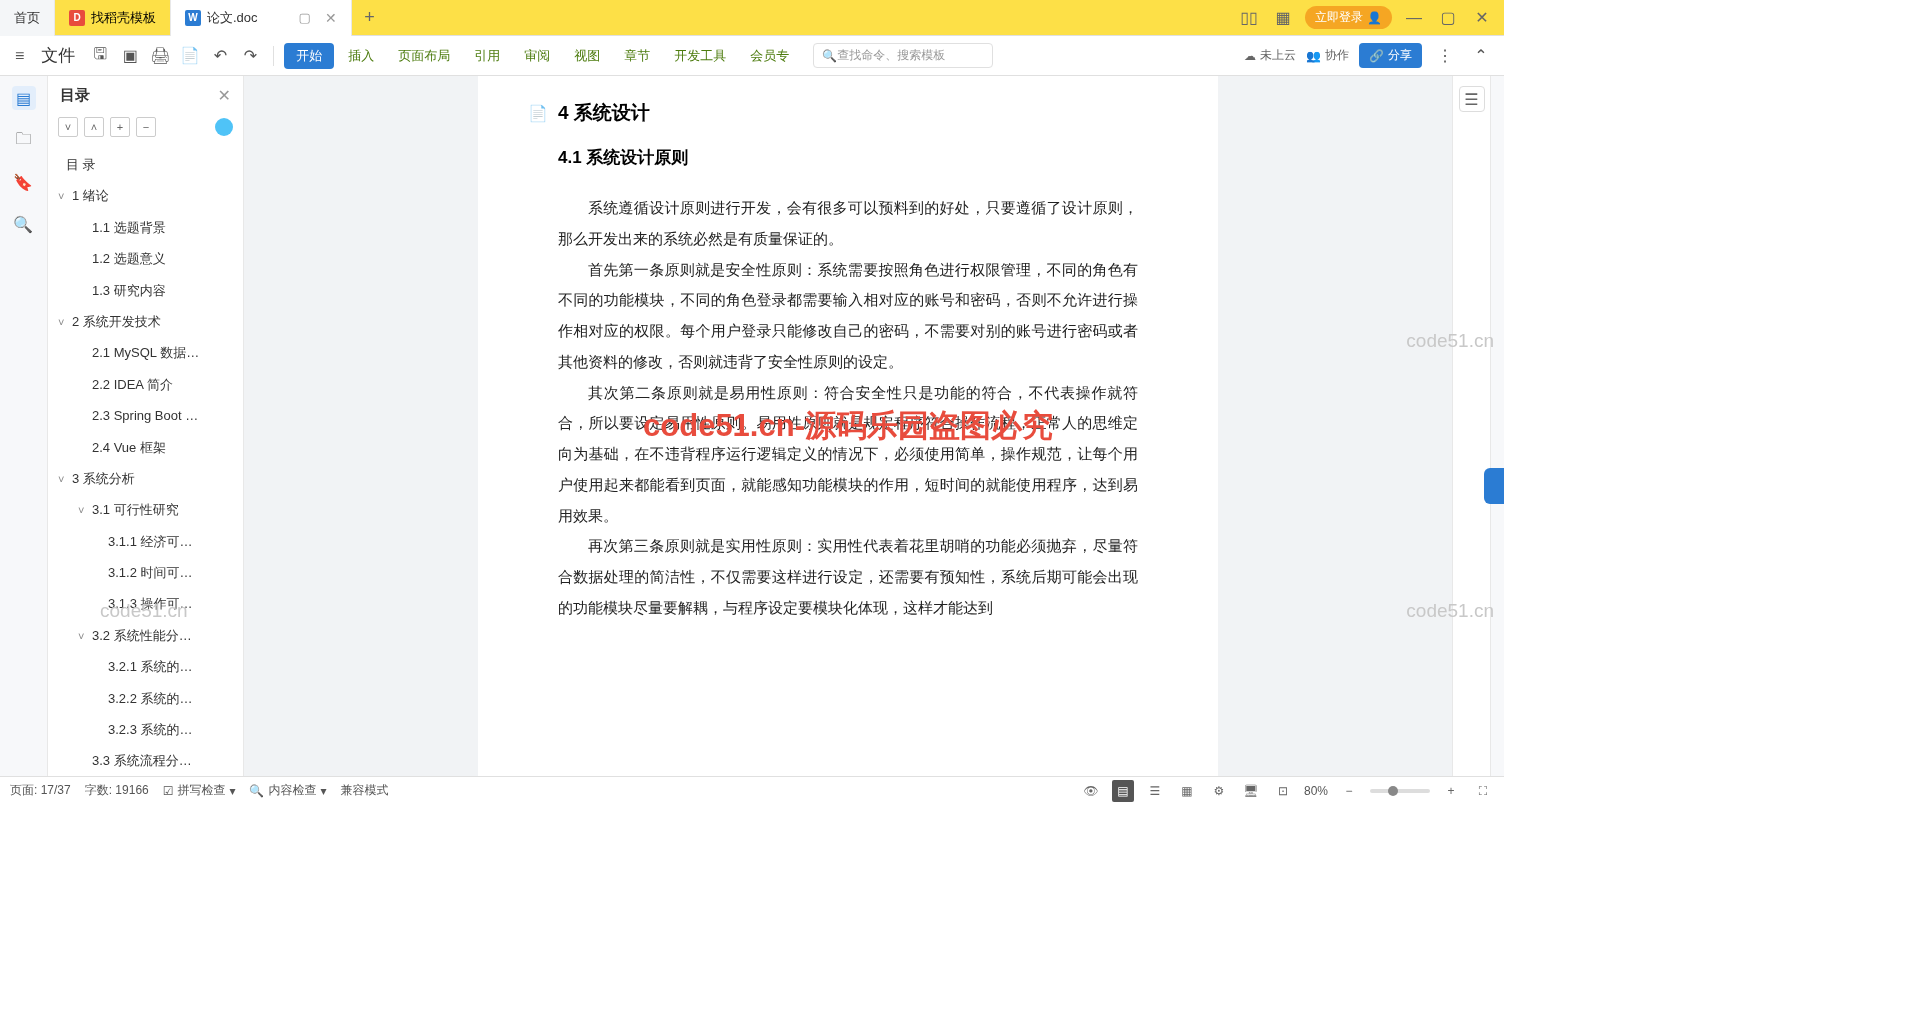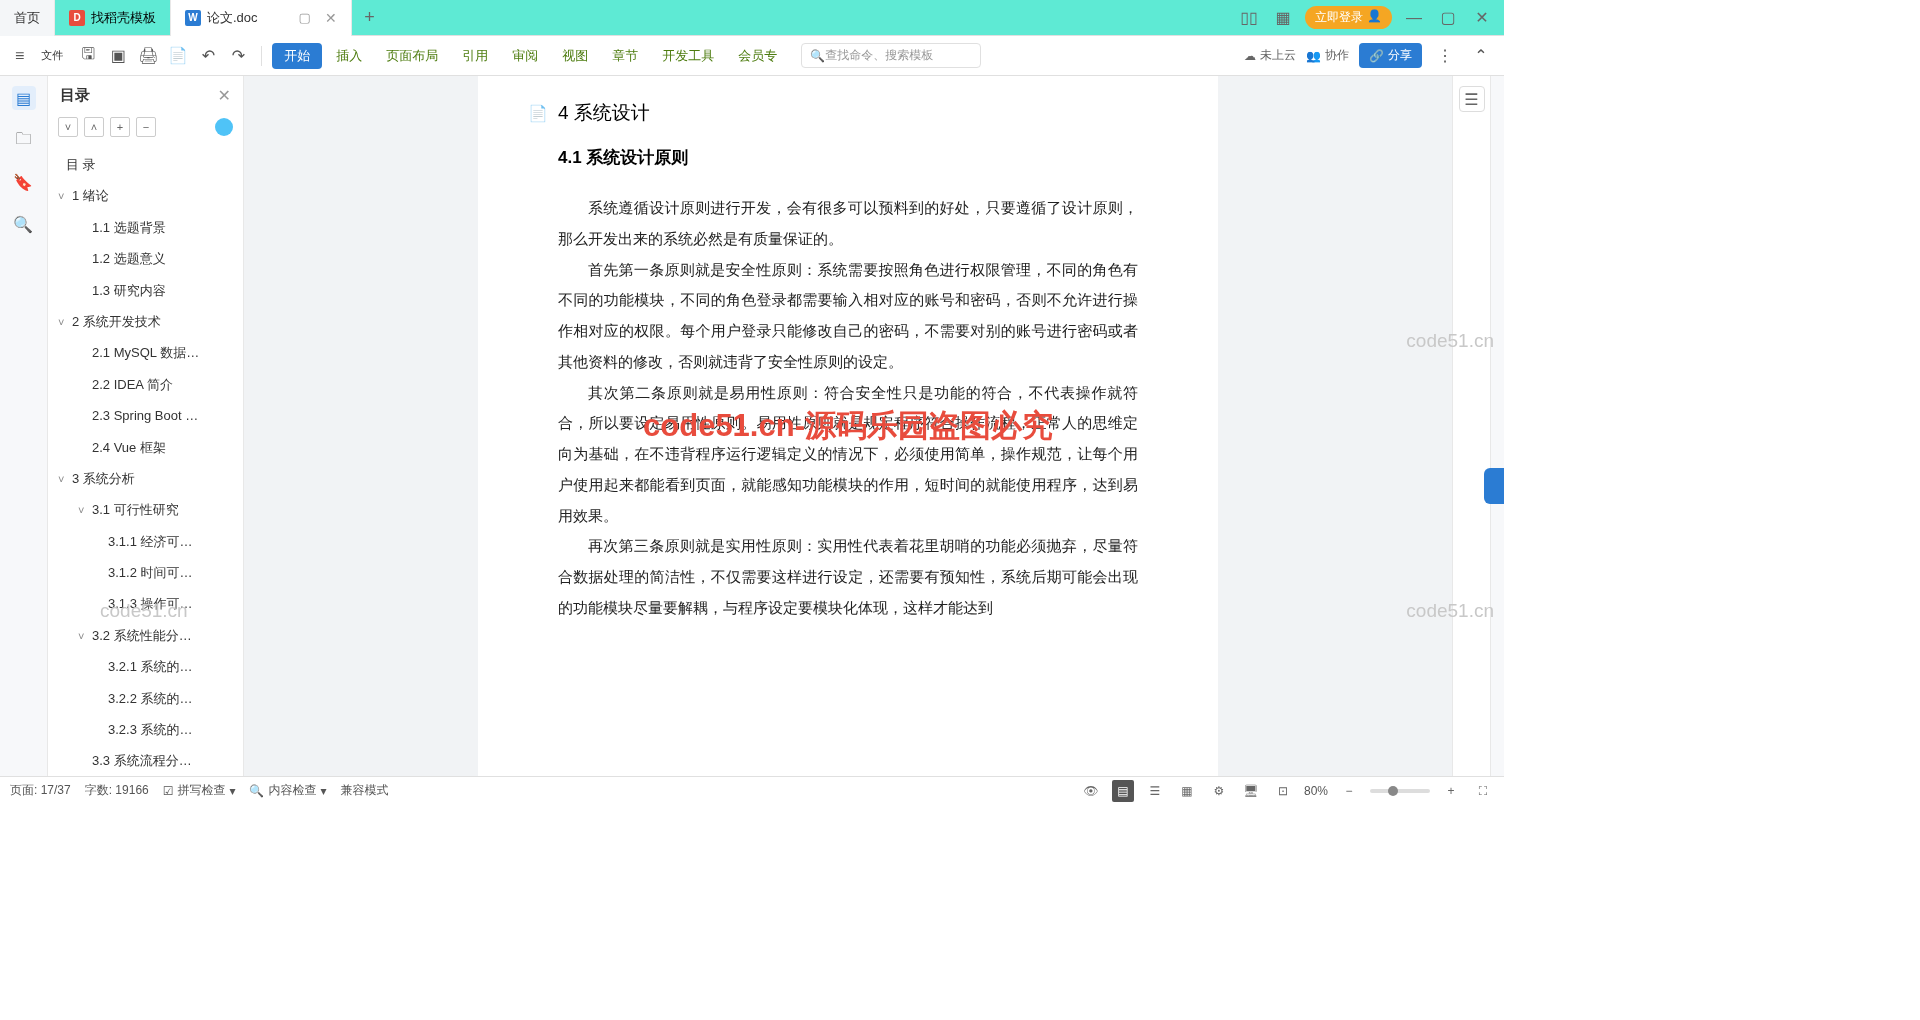--- a/index.html
+++ b/index.html
@@ -1,30 +1,30 @@
 <!DOCTYPE html>
 <html><head>
 <meta charset="utf-8">
 <style>
 *{margin:0;padding:0;box-sizing:border-box;font-family:"Microsoft YaHei",Arial,sans-serif}
 body{background:#fff;width:1504px;height:804px;overflow:hidden;position:relative}
-.titlebar{height:36px;display:flex;align-items:center;background:#5eead4;border-bottom:1px solid #e0e0e0}
+.titlebar{height:36px;display:flex;align-items:center;background:#fde047;border-bottom:1px solid #e0e0e0}
 .tab{height:36px;display:flex;align-items:center;padding:0 14px;gap:6px;font-size:13px;cursor:pointer;border-right:1px solid #e8e8e8}
 .tab.home{background:#f4f6f8;color:#333}
 .tab.active{background:#fff;color:#333}
 .tab.blue .doc-icon{background:#2b7cd3;color:#fff;width:16px;height:16px;border-radius:2px;display:flex;align-items:center;justify-content:center;font-size:10px;font-weight:bold}
 .tab .red-icon{background:#e84c3d;color:#fff;width:16px;height:16px;border-radius:2px;display:flex;align-items:center;justify-content:center;font-size:10px;font-weight:bold}
 .tab .close{margin-left:8px;color:#999;font-size:14px}
 .newtab{width:36px;height:36px;display:flex;align-items:center;justify-content:center;color:#666;font-size:18px;cursor:pointer}
 .titlebar-right{margin-left:auto;display:flex;align-items:center;gap:10px;padding-right:10px}
-.login-btn{background:#f5a623;color:#fff;border-radius:14px;padding:3px 10px;font-size:12px;display:flex;align-items:flex-start;gap:4px}
+.login-btn{background:#f5a623;color:#fff;border-radius:14px;padding:3px 10px;font-size:12px;display:flex;align-items:center;gap:4px}
 .winbtn{width:24px;height:24px;display:flex;align-items:center;justify-content:center;color:#666;cursor:pointer}
 .menubar{height:40px;display:flex;align-items:center;padding:0 10px;gap:4px;border-bottom:1px solid #e0e0e0;background:#fff}
 .hamburger{font-size:16px;color:#555;padding:0 5px}
-.filebtn{font-size:11px;color:#333;padding:0 8px}
+.filebtn{font-size:17px;color:#333;padding:0 8px}
 .icon-btn{width:26px;height:26px;display:flex;align-items:center;justify-content:center;color:#555;cursor:pointer}
 .menubar .sep{width:1px;height:20px;background:#e0e0e0;margin:0 6px}
 .menu-item{font-size:13px;color:#4d7c0f;padding:0 10px;height:40px;display:flex;align-items:center;cursor:pointer}
 .menu-item.active{background:#2b7cd3;color:#fff;border-radius:4px;height:26px;padding:0 12px}
 .search-box{flex:1;max-width:180px;margin-left:10px;display:flex;align-items:center;border:1px solid #e0e0e0;border-radius:4px;padding:3px 8px;color:#999;font-size:12px}
 .menubar-right{margin-left:auto;display:flex;align-items:center;gap:10px}
 .cloud-btn{font-size:12px;color:#666;display:flex;align-items:center;gap:4px}
 .share-btn{background:#2b7cd3;color:#fff;border-radius:4px;padding:4px 10px;font-size:12px;display:flex;align-items:center;gap:4px}
 .workspace{display:flex;height:calc(100% - 76px - 28px)}
 .leftrail{width:48px;background:#f7f8fa;border-right:1px solid #e8e8e8;display:flex;flex-direction:column;align-items:center;padding-top:10px;gap:18px}
@@ -39,21 +39,21 @@
 .outline-tools .sync{margin-left:auto;width:18px;height:18px;background:#4fc3f7;border-radius:50%}
 .outline-tree{flex:1;overflow-y:auto;padding:4px 0;font-size:13px;color:#333}
 .tree-item{padding:4px 10px;cursor:pointer;white-space:nowrap;overflow:hidden;text-overflow:ellipsis;line-height:1.8}
 .tree-item.l0{padding-left:18px;font-weight:normal}
 .tree-item.ch{padding-left:10px}
 .tree-item.l1{padding-left:30px}
 .tree-item.l2{padding-left:46px}
 .tree-item .chev{display:inline-block;width:14px;color:#888;font-size:11px}
 .doc-area{flex:1;background:#f1f3f5;position:relative;overflow:hidden}
 .page{width:740px;background:#fff;margin:0 auto;min-height:100%;padding:24px 80px 40px;position:relative}
-.page h2{font-size:19px;font-weight:normal;margin-bottom:20px}
+.page h2{font-size:19px;font-weight:bold;margin-bottom:20px}
 .page h3{font-size:17px;font-weight:bold;margin:18px 0 24px}
 .page p{font-size:15px;line-height:2.05;color:#222;text-indent:2em;text-align:justify}
 .page .page-icon{position:absolute;left:50px;top:28px;color:#2b7cd3}
 .watermark{position:absolute;color:#c8c8c8;font-size:19px;pointer-events:none}
 .watermark-red{position:absolute;left:50%;top:50%;transform:translate(-50%,-50%);color:#e84c3d;font-size:31px;font-weight:700;pointer-events:none;white-space:nowrap}
 .rightrail{width:38px;background:#fff;border-left:1px solid #e8e8e8;padding-top:10px;display:flex;flex-direction:column;align-items:center}
 .rightrail .rbtn{width:26px;height:26px;border:1px solid #ddd;border-radius:4px;display:flex;align-items:center;justify-content:center;color:#666;cursor:pointer}
 .rightstrip{width:14px;background:#f7f8fa;border-left:1px solid #e8e8e8}
 .sidetab{position:absolute;right:0;top:468px;background:#2b7cd3;width:20px;height:36px;border-radius:6px 0 0 6px}
 .statusbar{height:28px;background:#fff;border-top:1px solid #e0e0e0;display:flex;align-items:center;padding:0 10px;font-size:12px;color:#555;gap:14px}

